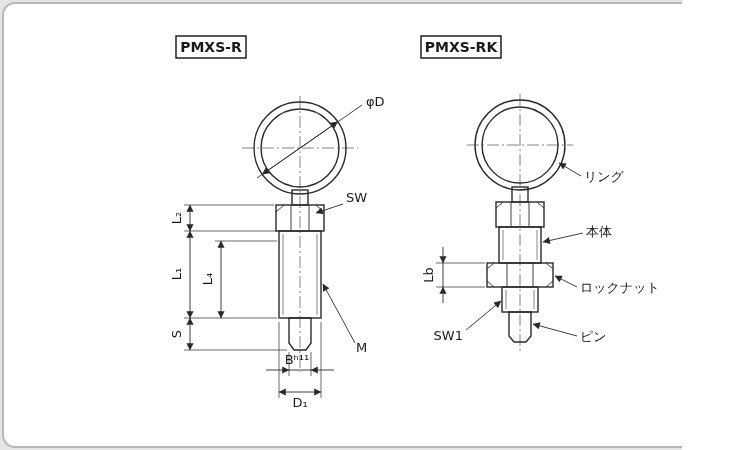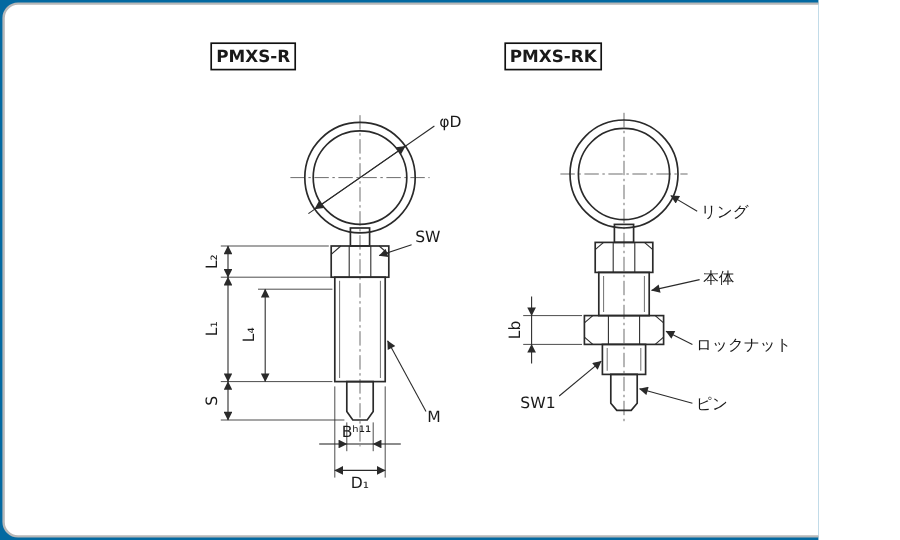--- a/index.html
+++ b/index.html
@@ -1,16 +1,16 @@
 <!DOCTYPE html>
 <html><head>
 <meta charset="utf-8">
 <style>
   html,body { margin:0; padding:0; background:#fff; }
-  .page { position:relative; width:682px; height:450px; background:#0369a1; overflow:hidden;
+  .page { position:relative; width:682px; height:450px; background:#e5e5e5; overflow:hidden;
           font-family:"Liberation Sans", sans-serif; }
   svg text { font-family:"DejaVu Sans","Liberation Sans",sans-serif; fill:#1a1a1a; }
   .outline  { stroke:#2a2a2a; stroke-width:1.4; fill:none; stroke-linejoin:miter; }
   .facet    { stroke:#2a2a2a; stroke-width:0.9; fill:none; }
   .thread   { stroke:#555;    stroke-width:0.7; fill:none; }
   .center   { stroke:#666;    stroke-width:0.8; fill:none; stroke-dasharray:12 3 2 3; }
   .ext      { stroke:#2a2a2a; stroke-width:0.7; fill:none; }
   .dim      { stroke:#2a2a2a; stroke-width:0.9; fill:none; }
   .leader   { stroke:#2a2a2a; stroke-width:0.9; fill:none; }
   .lbl      { font-size:13px; }

